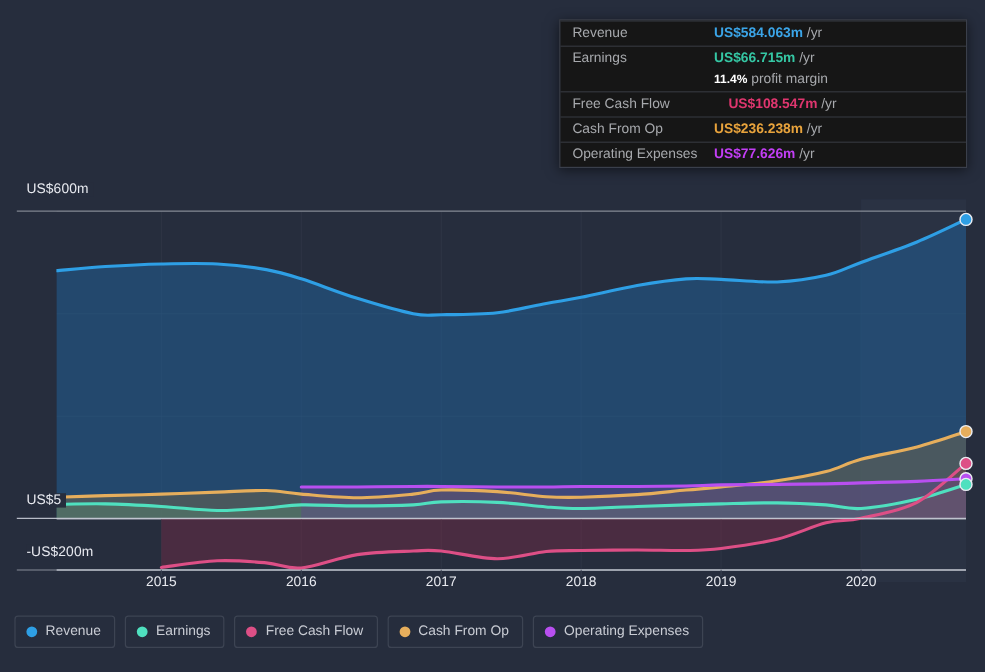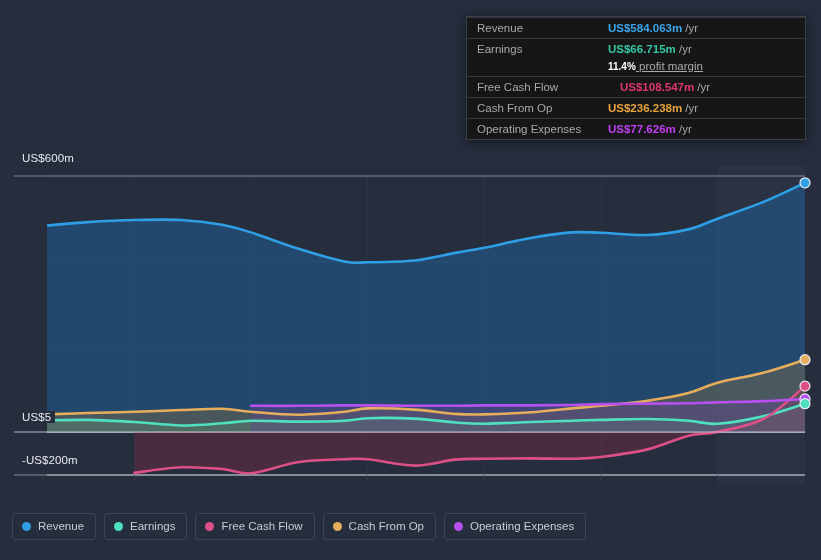--- a/index.html
+++ b/index.html
@@ -69,25 +69,25 @@
     box-sizing:border-box;
   }
   .tt-row.no-rule{border-top:none;padding-top:1px;}
   .tt-key{
     color:#a7a9ad;
     font-size:11.5px;
     width:118px;
     flex:0 0 118px;
     white-space:nowrap;
   }
-  .tt-valwrap{white-space:nowrap;font-size:11.5px;margin-left:13px;}
+  .tt-valwrap{white-space:nowrap;font-size:11.5px;}
   .tt-val{font-weight:bold;}
   .tt-unit{color:#a7a9ad;}
   .tt-margin-val{color:#ffffff;font-weight:bold;font-size:10px;}
-  .tt-margin-lbl{color:#a7a9ad;font-size:11.5px;text-decoration:underline;}
+  .tt-margin-lbl{color:#a7a9ad;font-size:11.5px;}
 
   
   .legend{
     position:absolute;
     left:12px;top:513px;
     display:flex;
     gap:8px;
     z-index:20;
   }
   .legend-item{
@@ -161,20 +161,28 @@
       <circle cx="805" cy="359.6714285714286" r="5" fill="#e6ae5c" stroke="#e9ecf2" stroke-width="1.2"></circle>
       <circle cx="805" cy="386.1542857142857" r="5" fill="#dd4f86" stroke="#e9ecf2" stroke-width="1.2"></circle>
       <circle cx="805" cy="398.9685714285714" r="5" fill="#b84ff0" stroke="#e9ecf2" stroke-width="1.2"></circle>
       <circle cx="805" cy="403.66714285714284" r="5" fill="#4fe0bf" stroke="#e9ecf2" stroke-width="1.2"></circle>
     </svg>
 
   <div class="axis-label y-lab-600">US$600m</div>
   <div class="axis-label y-lab-0">US$5</div>
   <div class="axis-label y-lab-neg100">-US$200m</div>
 
+  <div class="x-axis-labels" id="x-axis-labels">
+      <div class="x-lab" style="left: 134.462px;">2015</div>
+      <div class="x-lab" style="left: 251.077px;">2016</div>
+      <div class="x-lab" style="left: 367.692px;">2017</div>
+      <div class="x-lab" style="left: 484.308px;">2018</div>
+      <div class="x-lab" style="left: 600.923px;">2019</div>
+      <div class="x-lab" style="left: 717.538px;">2020</div>
+    </div>
 
   <div class="tooltip">
     <div id="tooltip-rows">
         <div class="tt-row">
           <div class="tt-key">Revenue</div>
           <div class="tt-valwrap"><span class="tt-val" style="color: rgb(59, 165, 232);">US$584.063m</span><span class="tt-unit"> /yr</span></div>
         </div>
         <div class="tt-row">
           <div class="tt-key">Earnings</div>
           <div class="tt-valwrap"><span class="tt-val" style="color: rgb(53, 199, 164);">US$66.715m</span><span class="tt-unit"> /yr</span></div>

